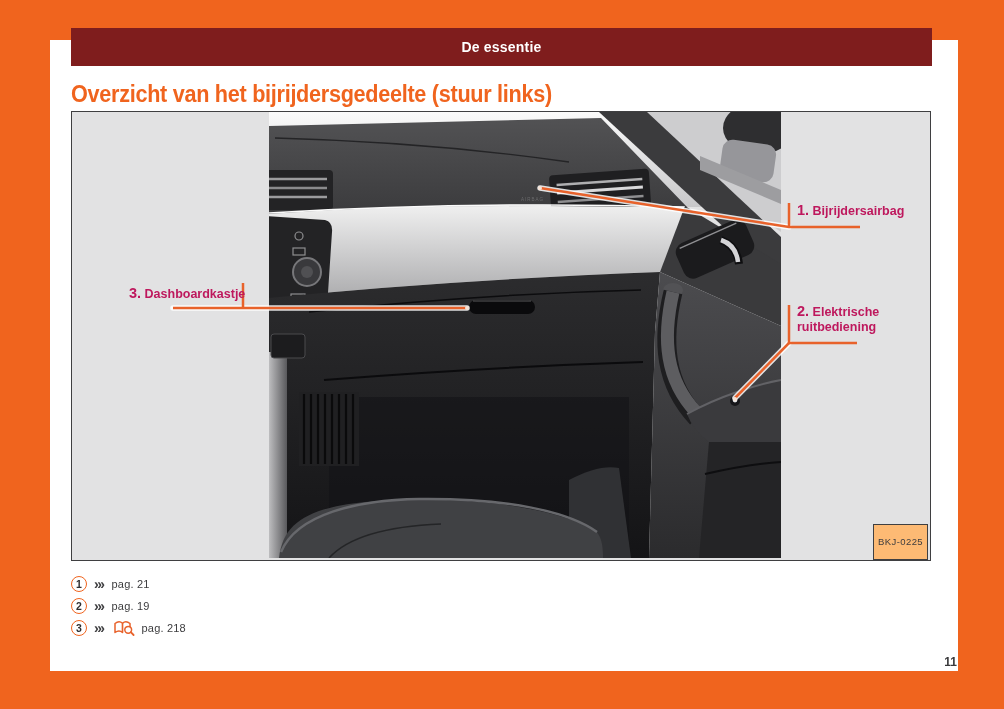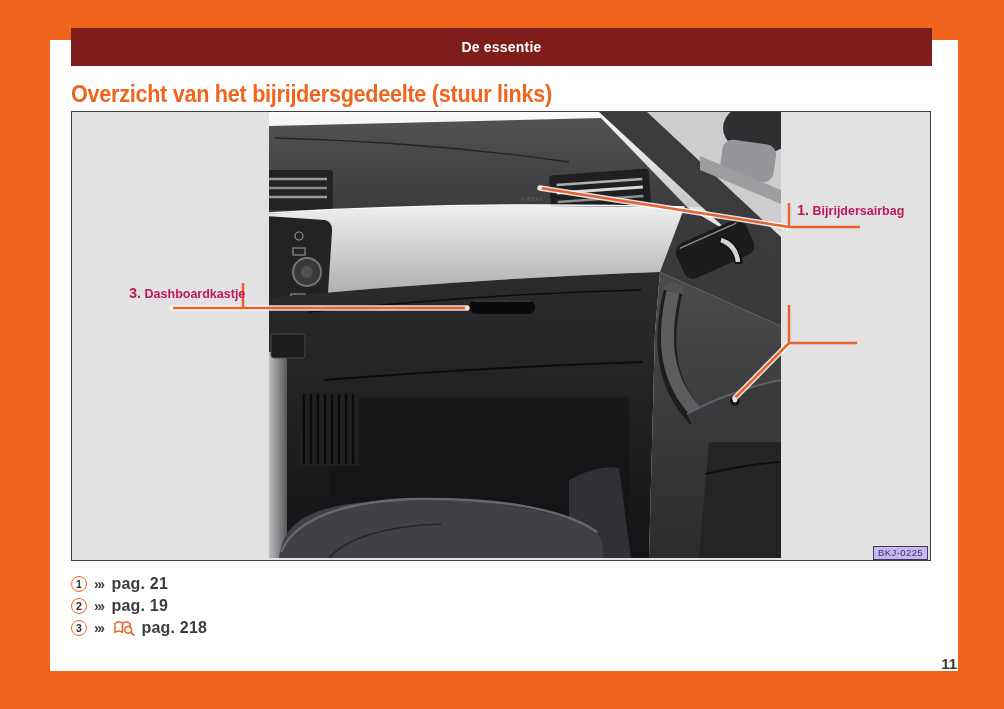--- a/index.html
+++ b/index.html
@@ -27,36 +27,36 @@
   .photo{position:absolute;left:197px;top:0;width:512px;height:446px;}
   .leaders{position:absolute;left:0;top:0;width:856px;height:446px;z-index:6;pointer-events:none;}
   .callout{
     position:absolute;z-index:7;color:#be185d;font-size:12.5px;font-weight:bold;line-height:15px;
   }
   .callout .num{font-size:14.5px;}
   .callout-1{left:725px;top:91px;white-space:nowrap;}
   .callout-2{left:725px;top:192px;width:92px;}
   .callout-3{left:57px;top:174px;white-space:nowrap;}
   .img-code{
-    position:absolute;right:2px;bottom:0;background:#c4b5fd;border:1px solid #3F3F41;
-    font-size:9.5px;color:#3C3C3E;padding:0 4px;line-height:12px;letter-spacing:.4px;z-index:8;
+    position:absolute;right:2px;bottom:0;background:#fdba74;border:1px solid #3F3F41;
+    font-size:9.5px;color:#3C3C3E;padding:11px 4px;line-height:12px;letter-spacing:.4px;z-index:8;
   }
   .legend{position:absolute;left:71px;top:573px;z-index:3;}
   .legend-row{display:flex;align-items:center;height:22px;}
   .ref-circle{
     width:14px;height:14px;border:1.6px solid #F0641E;border-radius:50%;
     display:flex;align-items:center;justify-content:center;
     font-size:10.5px;font-weight:bold;color:#2E2E30;margin-right:7px;flex:0 0 auto;
   }
   .chevrons{font-size:14px;font-weight:bold;color:#3F3F41;letter-spacing:-1.5px;margin-right:8px;}
-  .legend-page{font-size:16px;font-weight:bold;color:#3C3C3E;letter-spacing:.2px;}
+  .legend-page{font-size:11px;font-weight:normal;color:#3C3C3E;letter-spacing:.2px;}
   .book-ico{margin:0 7px 0 1px;display:block;}
   .page-num{
     position:absolute;left:941px;top:655px;width:16px;text-align:right;
-    font-size:15px;font-weight:bold;color:#3A3A3C;z-index:5;
+    font-size:12px;font-weight:bold;color:#3A3A3C;z-index:5;
   }
 </style>
 </head>
 <body>
 
 <div class="page"></div>
 
 <div class="header-bar">
   <span>De essentie</span>
 </div>
@@ -197,20 +197,24 @@
       <circle cx="468" cy="76" r="2"></circle>
       <circle cx="663" cy="287" r="2"></circle>
       <circle cx="395" cy="196" r="2"></circle>
     </g>
   </svg>
 
   <div class="callout callout-1">
     <span class="num">1.</span>
     <span>Bijrijdersairbag</span>
   </div>
+  <div class="callout callout-2">
+    <span class="num">2.</span>
+    <span>Elektrische ruitbediening</span>
+  </div>
   <div class="callout callout-3">
     <span class="num">3.</span>
     <span>Dashboardkastje</span>
   </div>
 
   <div class="img-code">BKJ-0225</div>
 </div>
 
 <div class="legend">
   <div class="legend-row">

